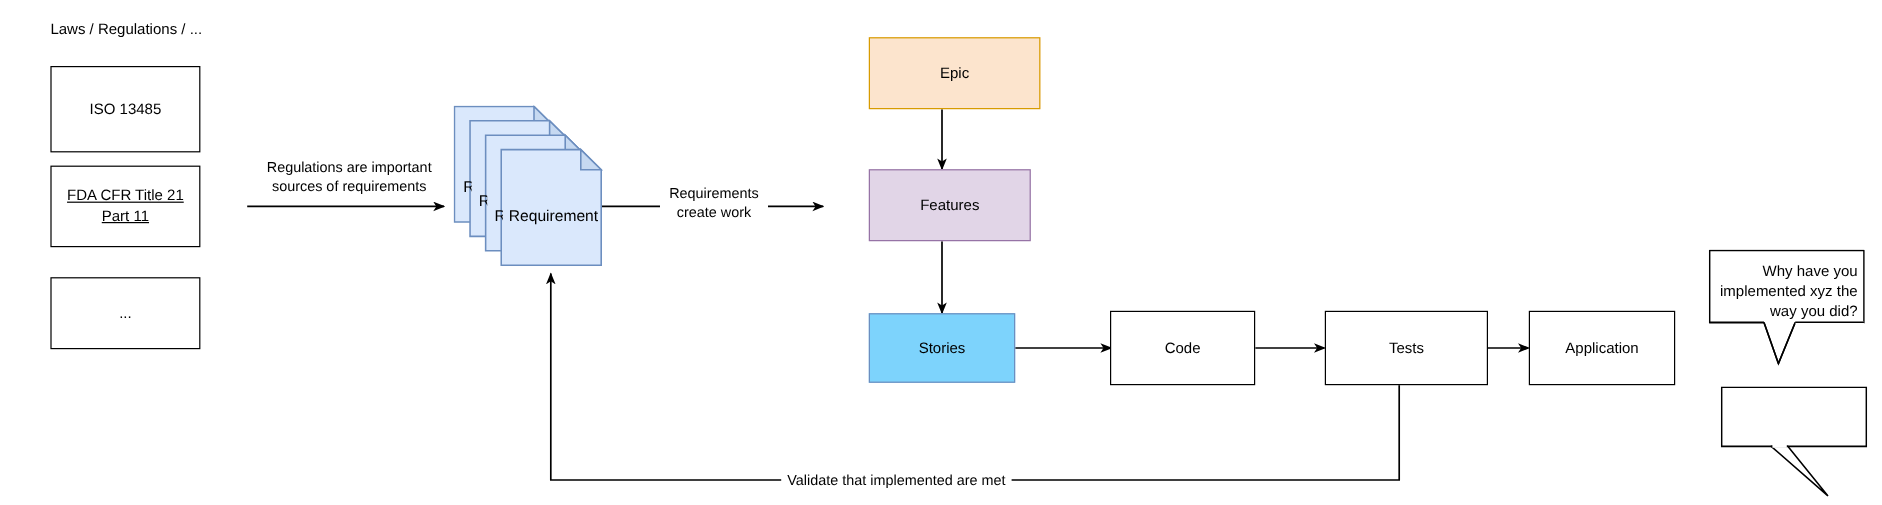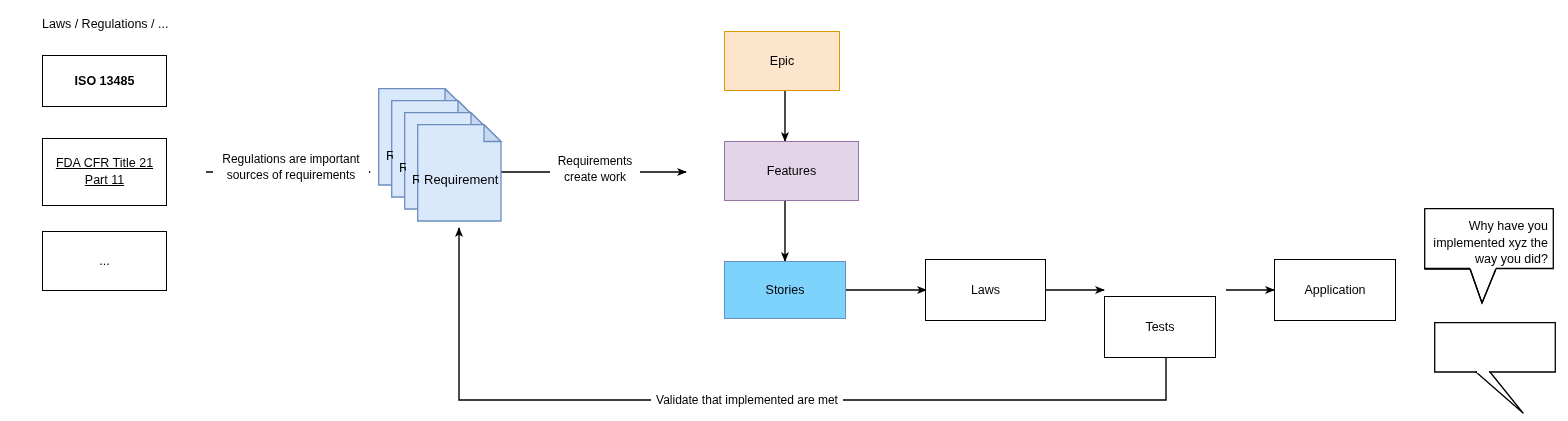--- a/index.html
+++ b/index.html
@@ -119,21 +119,21 @@
       <line x1="1226" y1="290" x2="1274" y2="290" stroke="#000000" stroke-width="1.4" marker-end="url(#arrow)"></line>
     </g>
 
     <g>
       <path d="M1166,320 L1166,400 L459,400 L459,228" fill="none" stroke="#000000" stroke-width="1.4" marker-end="url(#arrow)"></path>
     </g>
   </svg>
 
   <div class="plain-label" style="left:42px; top:17px;">Laws / Regulations / ...</div>
 
-  <div class="node rect" style="left:42px; top:55px; width:125px; height:52px;font-weight:bold;">
+  <div class="node rect" style="left:42px; top:55px; width:125px; height:72px;">
     <span>ISO 13485</span>
   </div>
 
   <div class="node rect" style="left:42px; top:138px; width:125px; height:68px; white-space:pre-line;text-decoration:underline;">
     <span style="white-space:pre-line;">FDA CFR Title 21
 Part 11</span>
   </div>
 
   <div class="node rect" style="left:42px; top:231px; width:125px; height:60px;">
     <span>...</span>
@@ -162,48 +162,48 @@
         <path d="M106,36.7 V53.5 H123 Z" fill="#c6d9f1" stroke="#6c8ebf" stroke-width="1.3"></path>
       </g>
     </svg>
 
     <div class="doc-text" style="left:8px; top:60px; width:7px; overflow:hidden;">Requirement</div>
     <div class="doc-text" style="left:21px; top:72px; width:7px; overflow:hidden;">Requirement</div>
     <div class="doc-text" style="left:34px; top:84px; width:7px; overflow:hidden;">Requirement</div>
     <div class="doc-text" style="left:46px; top:84px;">Requirement</div>
   </div>
 
-  <div class="node" style="left:724px; top:31px; width:116px; height:60px;
+  <div class="node" style="left:724px; top:31px; width:143px; height:60px;
        background:#fce4cd; border:1.5px solid #d79b00;">
     <span>Epic</span>
   </div>
 
   <div class="node" style="left:724px; top:141px; width:135px; height:60px;
        background:#e1d5e7; border:1.5px solid #9673a6;">
     <span>Features</span>
   </div>
 
   <div class="node" style="left:724px; top:261px; width:122px; height:58px;
        background:#7dd3fc; border:1.5px solid #6c8ebf;">
     <span>Stories</span>
   </div>
 
   <div class="node rect" style="left:925px; top:259px; width:121px; height:62px;">
-    <span>Laws</span>
-  </div>
-
-  <div class="node rect" style="left:1104px; top:259px; width:112px; height:62px;margin-top:37px;">
+    <span>Code</span>
+  </div>
+
+  <div class="node rect" style="left:1104px; top:259px; width:136px; height:62px;">
     <span>Tests</span>
   </div>
 
   <div class="node rect" style="left:1274px; top:259px; width:122px; height:62px;">
     <span>Application</span>
   </div>
 
-  <div class="edge-label" style="left:213px; top:132px; width:150px;margin-top:20px;">Regulations are important
+  <div class="edge-label" style="left:213px; top:132px; width:150px;">Regulations are important
 sources of requirements</div>
 
   <div class="edge-label" style="left:550px; top:154px; width:84px;">Requirements
 create work</div>
 
   <div class="edge-label" style="left:651px; top:393px; width:186px;">Validate that implemented are met</div>
 
   <div class="callout" style="left:1424px; top:208px; width:130px; height:100px;">
     <svg width="130" height="100" viewBox="0 0 130 100">
       <path d="M0.7,0.7 H129.3 V61 H72 L58,95 L46,61 H0.7 Z" fill="#ffffff" stroke="#000000" stroke-width="1.3" stroke-linejoin="round"></path>

